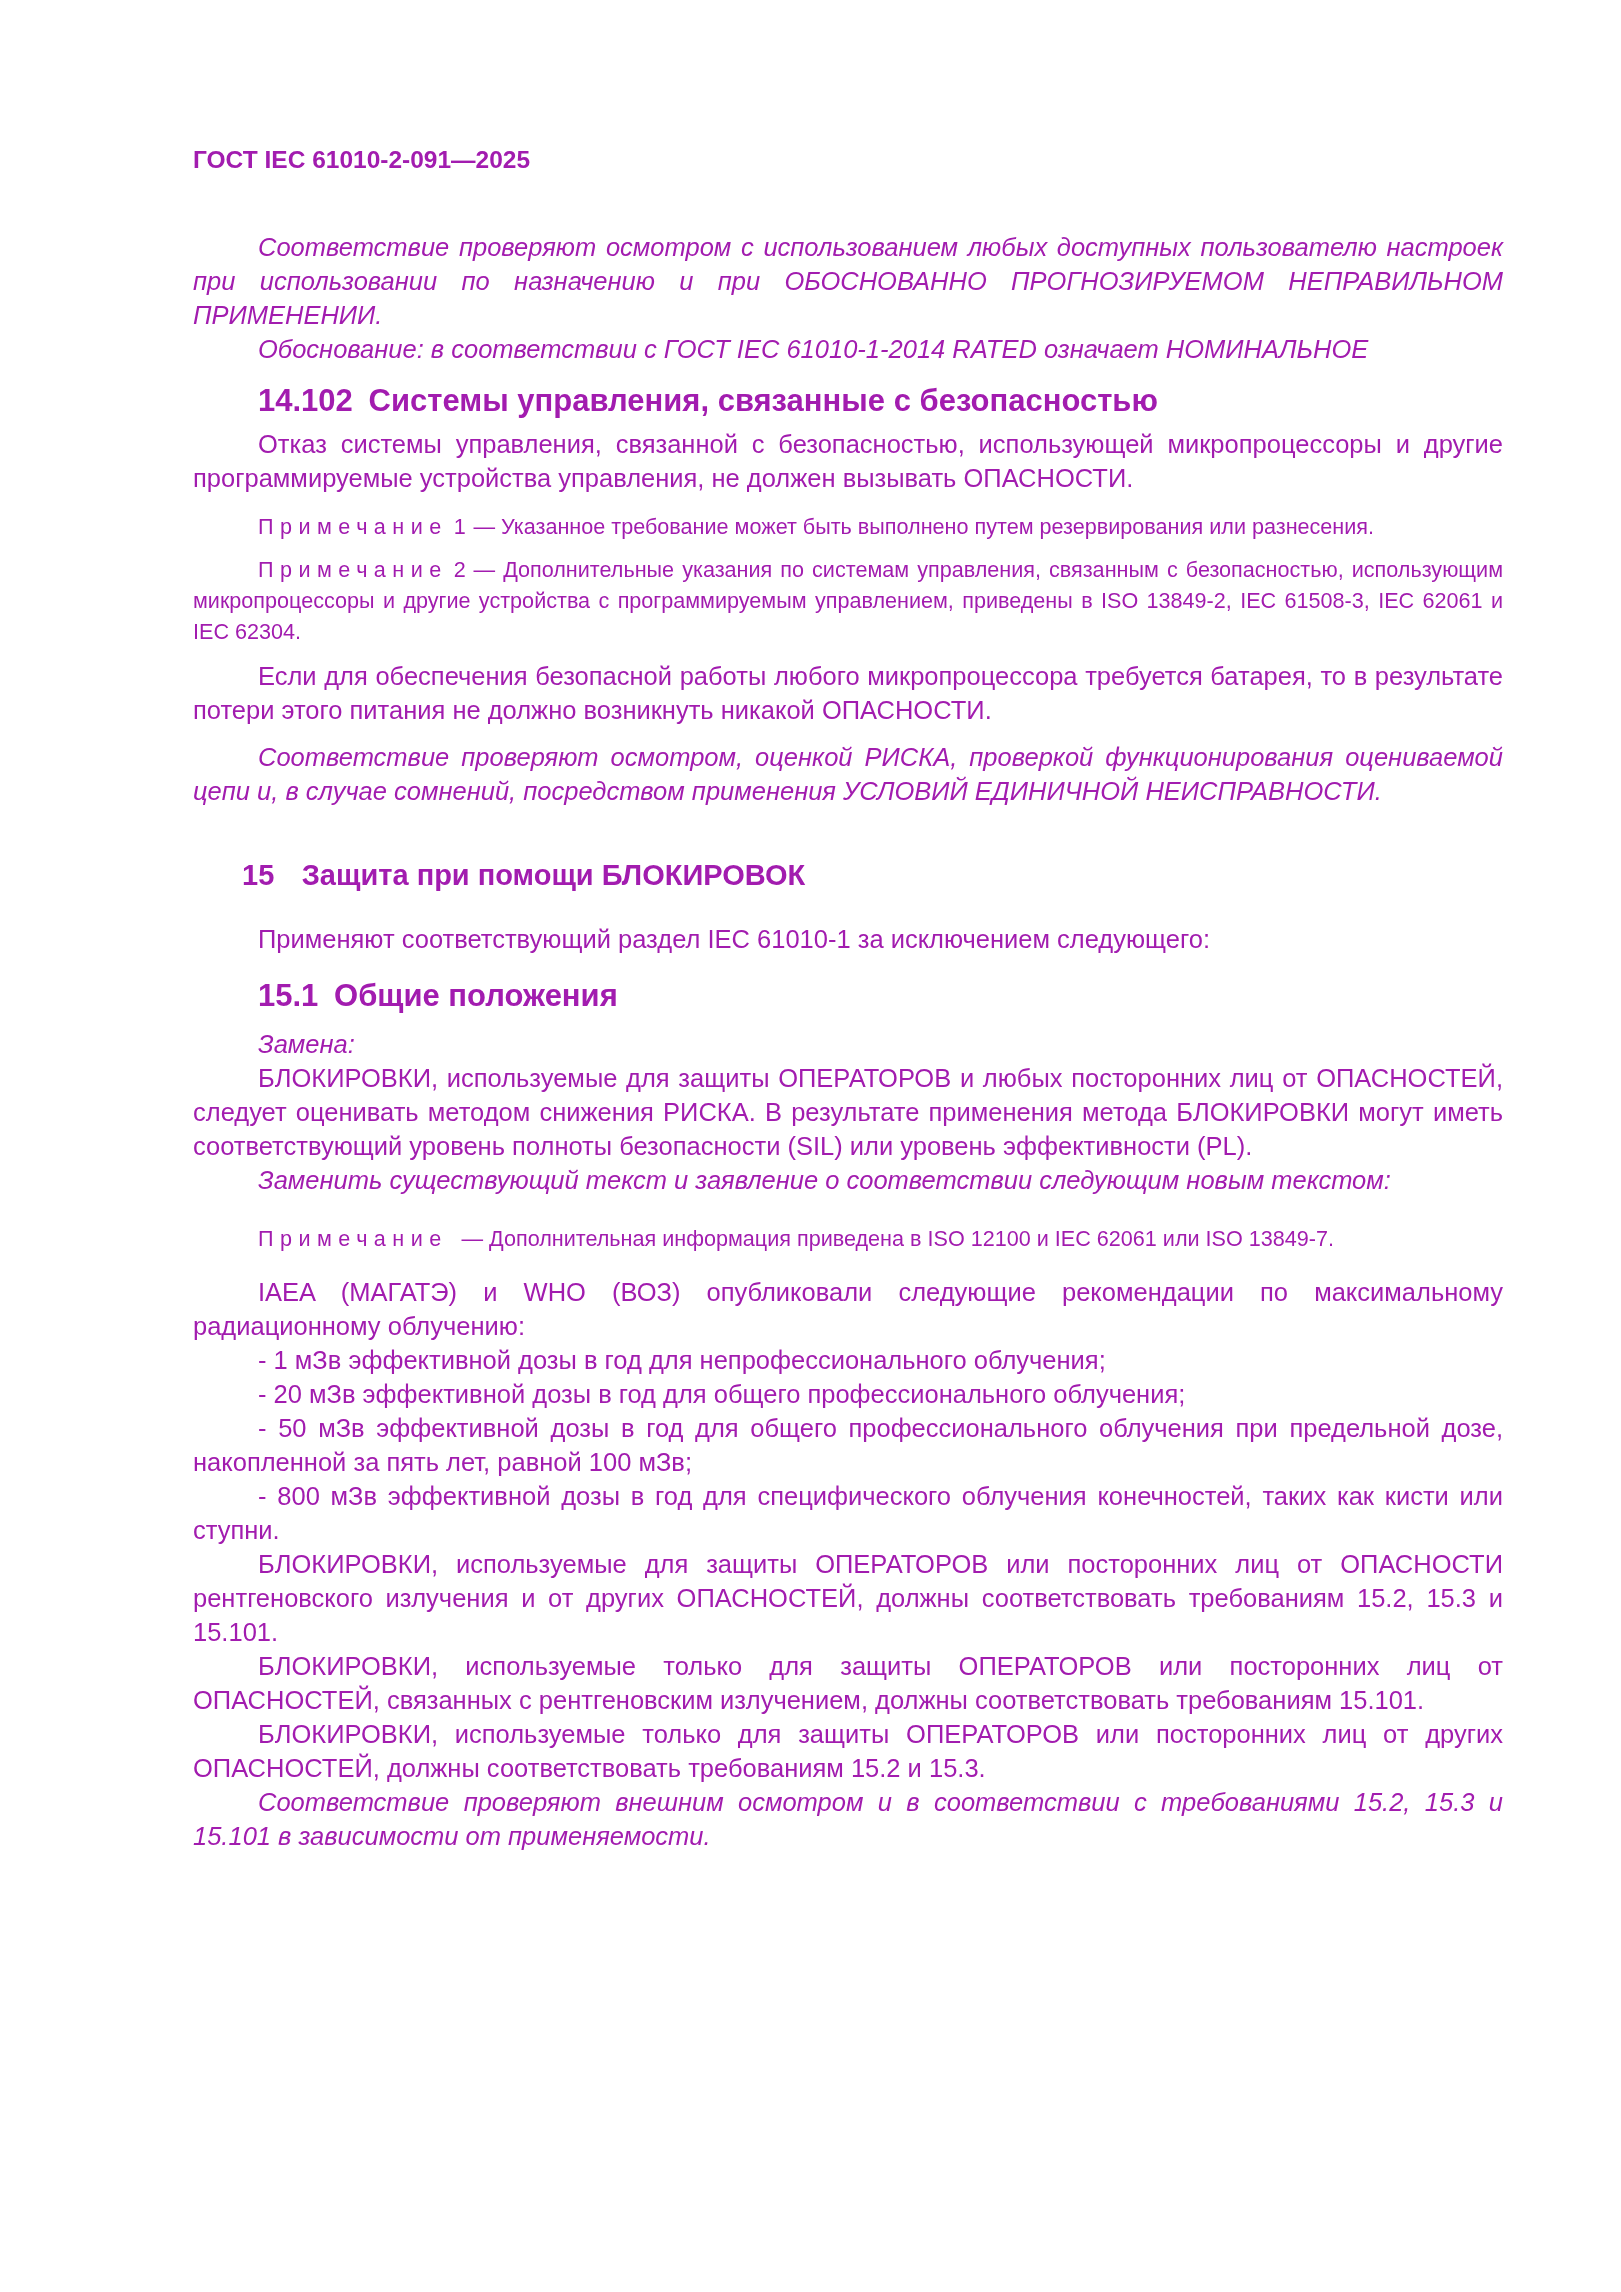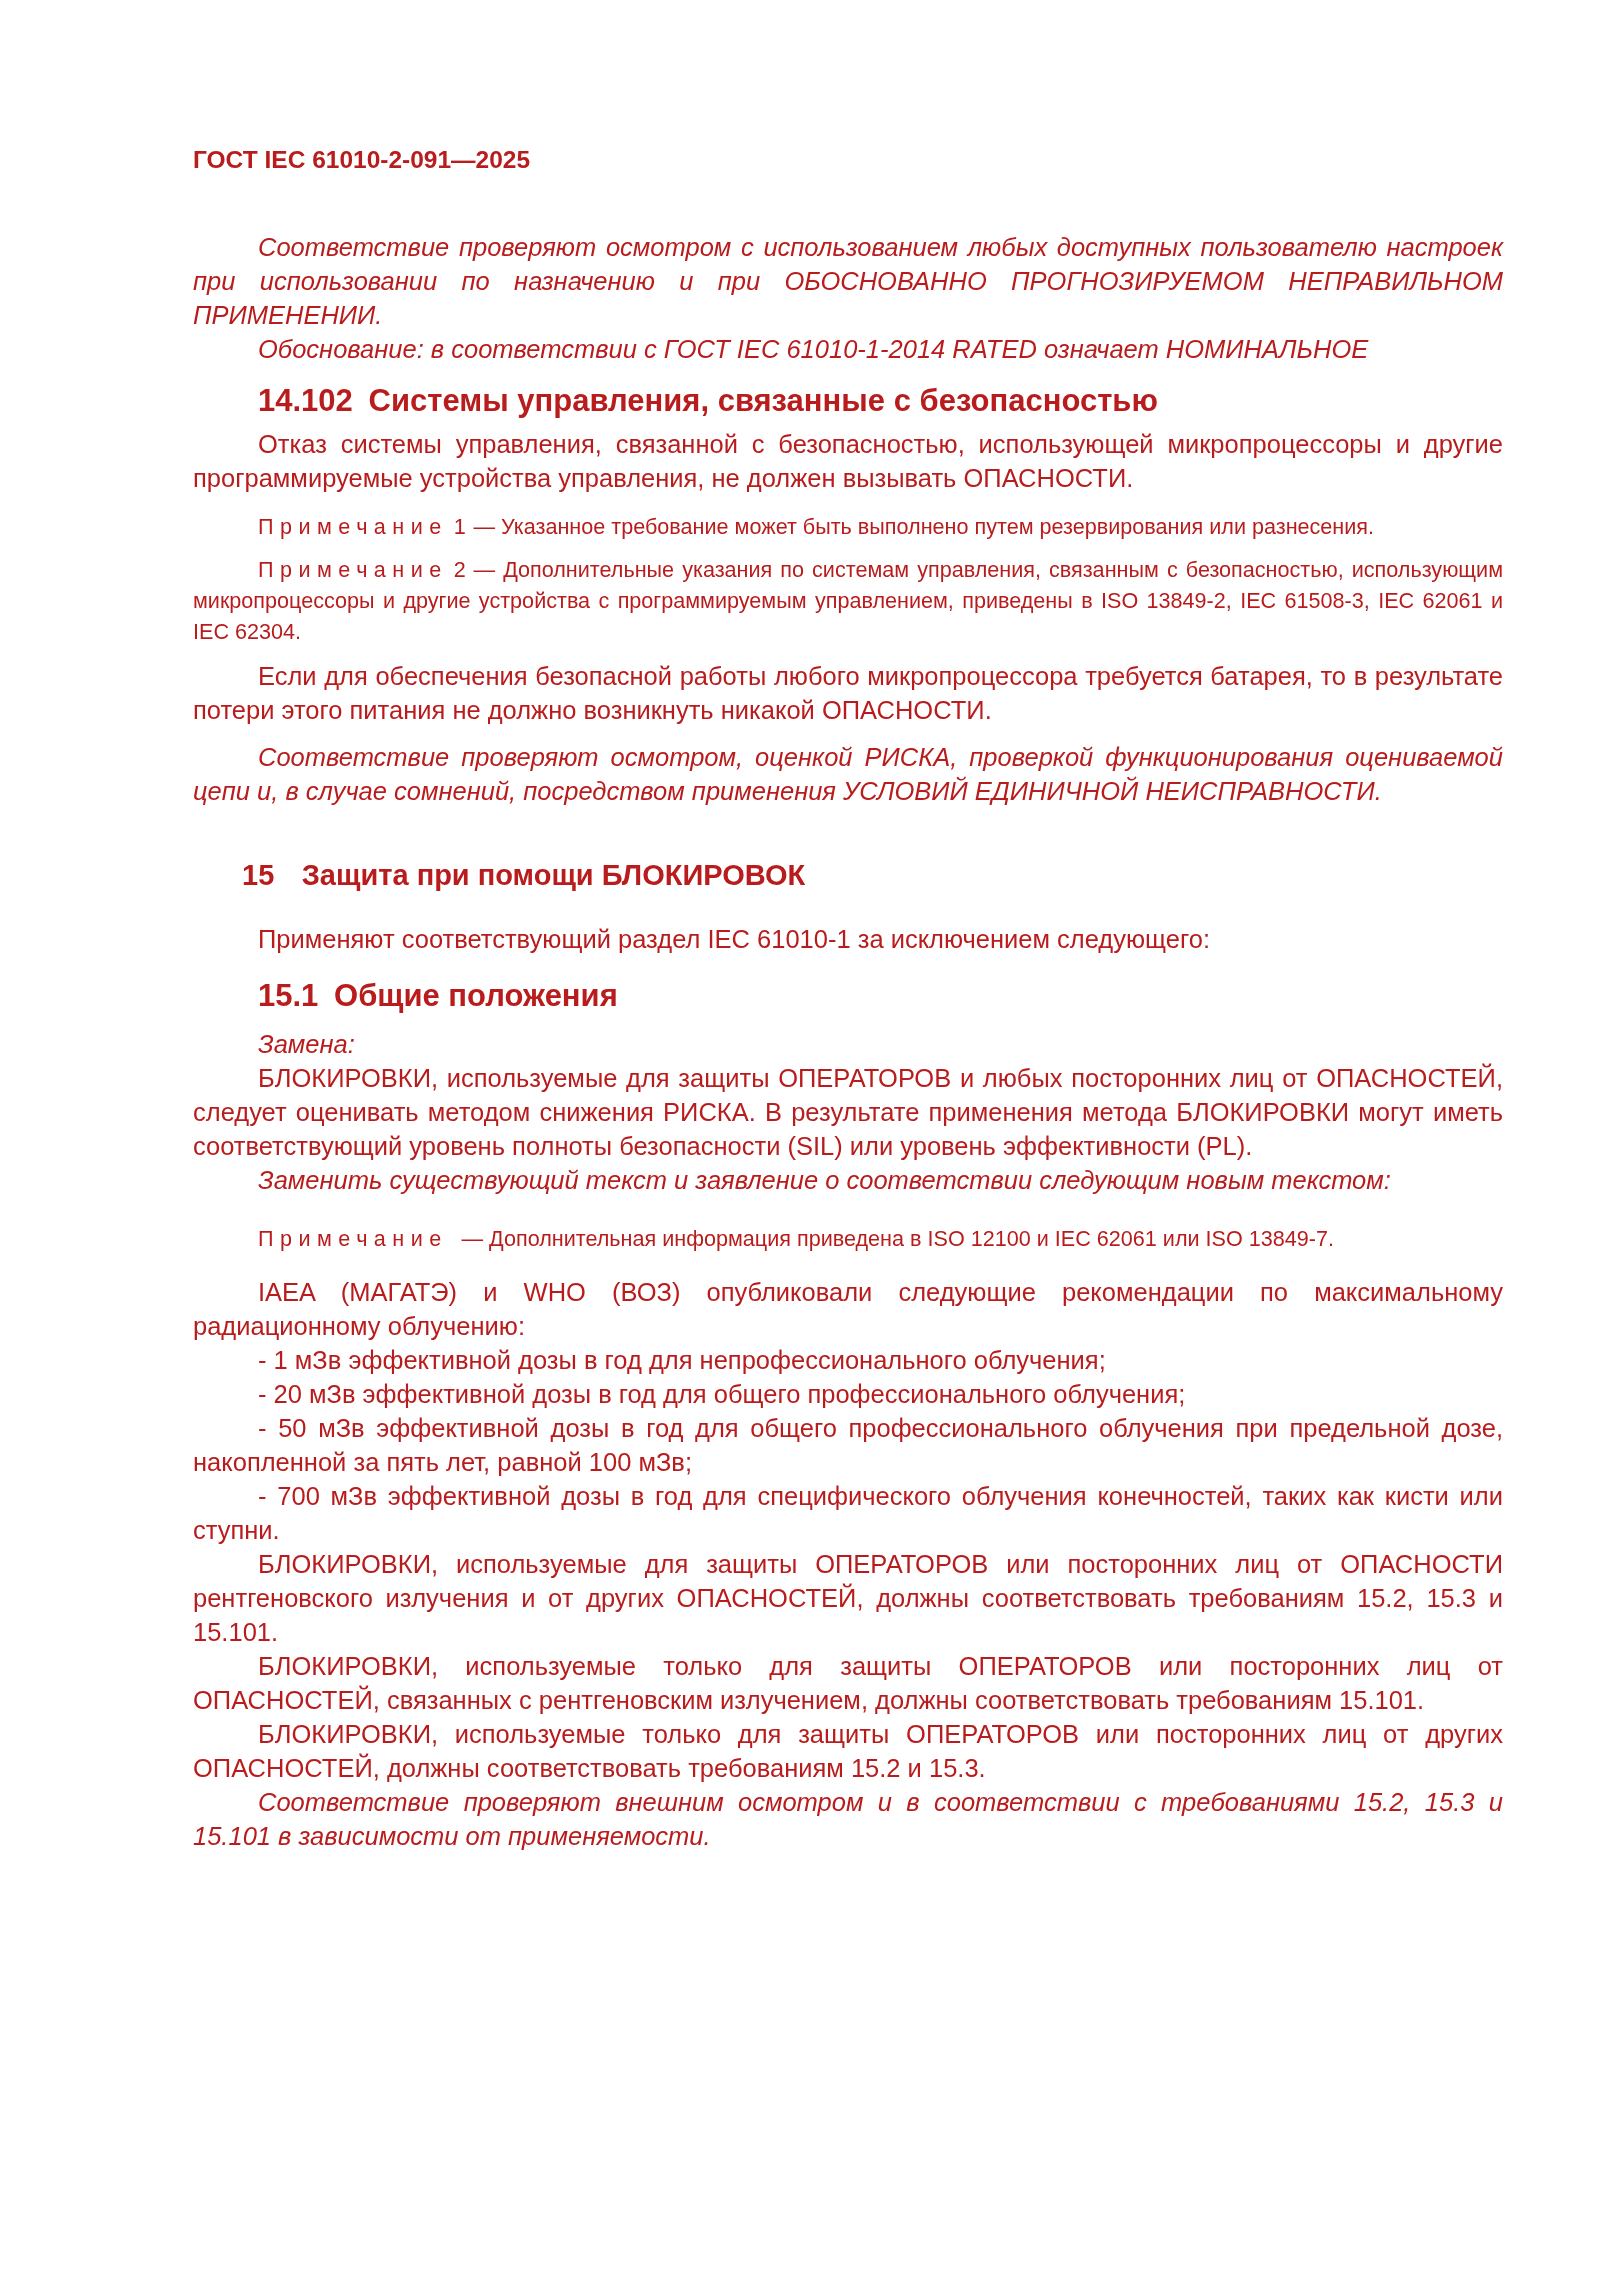--- a/index.html
+++ b/index.html
@@ -4,21 +4,21 @@
 <style>
   html,body{margin:0;padding:0;}
   body{background:#ffffff;}
   .page{
     position:relative;
     width:1621px;height:1966px;
     background:#ffffff;
     box-sizing:border-box;
     padding:145px 118px 0 193px;
     font-family:"Liberation Sans","DejaVu Sans",sans-serif;
-    color:#b91c1c;
+    color:#a21caf;
     overflow:hidden;
   }
   .doc-header{font-weight:700;font-size:24.5px;line-height:29px;}
   .para{margin:0;font-size:25.5px;line-height:34px;text-align:justify;text-indent:65px;}
   .italic{font-style:italic;}
   .mt-first{margin-top:56px;}
   .mt12{margin-top:11.8px;}
   .mt14{margin-top:13.7px;}
   .mt22{margin-top:21.6px;}
   .h3{font-weight:700;font-size:31px;line-height:34px;text-indent:65px;margin:17.6px 0 9.8px;}
@@ -81,21 +81,21 @@
 
   <div class="note nt3">
     <span class="note-label">Примечание</span><span class="note-num"></span><span>— Дополнительная информация приведена в ISO 12100 и IEC 62061 или ISO 13849-7.</span>
   </div>
 
   <p class="para mt22">IAEA (МАГАТЭ) и WHO (ВОЗ) опубликовали следующие рекомендации по максимальному радиационному облучению:</p>
 
   <p class="para">- 1 мЗв эффективной дозы в год для непрофессионального облучения;</p>
   <p class="para">- 20 мЗв эффективной дозы в год для общего профессионального облучения;</p>
   <p class="para">- 50 мЗв эффективной дозы в год для общего профессионального облучения при предельной дозе, накопленной за пять лет, равной 100 мЗв;</p>
-  <p class="para">- 700 мЗв эффективной дозы в год для специфического облучения конечностей, таких как кисти или ступни.</p>
+  <p class="para">- 800 мЗв эффективной дозы в год для специфического облучения конечностей, таких как кисти или ступни.</p>
 
 
   <p class="para">БЛОКИРОВКИ, используемые для защиты ОПЕРАТОРОВ или посторонних лиц от ОПАСНОСТИ рентгеновского излучения и от других ОПАСНОСТЕЙ, должны соответствовать требованиям 15.2, 15.3 и 15.101.</p>
 
   <p class="para">БЛОКИРОВКИ, используемые только для защиты ОПЕРАТОРОВ или посторонних лиц от ОПАСНОСТЕЙ, связанных с рентгеновским излучением, должны соответствовать требованиям 15.101.</p>
 
   <p class="para">БЛОКИРОВКИ, используемые только для защиты ОПЕРАТОРОВ или посторонних лиц от других ОПАСНОСТЕЙ, должны соответствовать требованиям 15.2 и 15.3.</p>
 
   <p class="para italic">Соответствие проверяют внешним осмотром и в соответствии с требованиями 15.2, 15.3 и 15.101 в зависимости от применяемости.</p>
 

